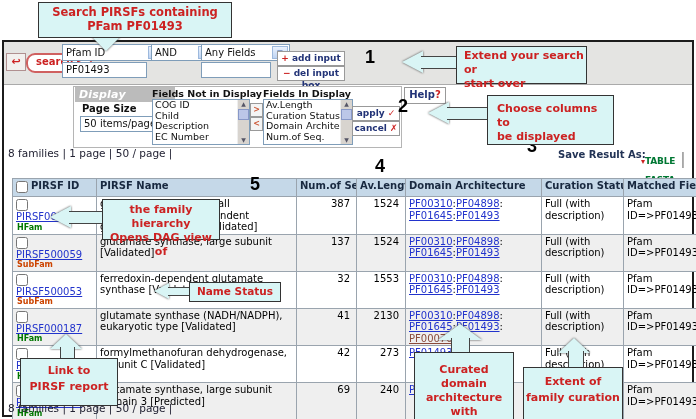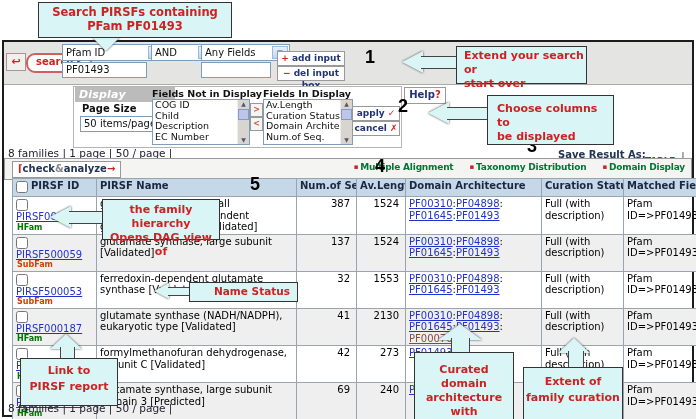--- a/index.html
+++ b/index.html
@@ -157,30 +157,20 @@
   <div id="help-btn" class="btn"><span>Help</span><span class="red">?</span></div>
 
   <div class="abs summary" style="left:8px;top:147px;">8 families  |  1 page  |  50 / page  |</div>
   <div class="abs" style="left:558px;top:149px;font-size:10px;font-weight:bold;color:#223355;">Save Result As:</div>
   <div class="abs" style="left:641px;top:149px;">
     <span class="red" style="font-size:8px;">▾</span><span class="green-link">TABLE</span>
     <span class="grey">|</span>
     <span class="red" style="font-size:8px;">▾</span><span class="green-link">FASTA</span>
   </div>
 
-  <div id="analysis-bar">
-    <div id="chk-btn">
-      <span class="red">⌈</span><span class="navy">check</span><span class="grey">&amp;</span><span class="navy">analyze</span><span class="red">→</span>
-    </div>
-    <div id="an-links">
-        <span class="an-link green-link"><span class="bullet">▪</span>Multiple Alignment</span>
-        <span class="an-link green-link"><span class="bullet">▪</span>Taxonomy Distribution</span>
-        <span class="an-link green-link"><span class="bullet">▪</span>Domain Display</span>
-      </div>
-  </div>
 
   <table id="results-table">
     <colgroup>
       <col style="width:84px">
         <col style="width:200px">
         <col style="width:60px">
         <col style="width:49px">
         <col style="width:136px">
         <col style="width:82px">
         <col style="width:77px">
@@ -282,21 +272,21 @@
   <div class="tri tri-left" style="left:428px;top:102px;"></div>
   <div class="shaft" style="left:447px;top:107px;width:40px;height:11px;"></div>
 
   <div class="co" style="left:102px;top:199px;width:116px;height:36px;padding-top:3px;">
     <div class="ln">the family hierarchy</div>
     <div class="ln">Opens DAG view of</div>
   </div>
   <div class="tri tri-left" style="left:50px;top:206px;"></div>
   <div class="shaft" style="left:69px;top:211px;width:34px;height:11px;"></div>
 
-  <div class="co" style="left:189px;top:282px;width:90px;height:17px;font-size:10.5px;padding-top:1px;padding-left:17px;">
+  <div class="co" style="left:189px;top:282px;width:90px;height:17px;font-size:10.5px;padding-top:1px;">
     <div class="ln" style="line-height:15px;">Name Status</div>
   </div>
   <div class="tri tri-left sm" style="left:154px;top:283px;"></div>
   <div class="shaft" style="left:168px;top:287px;width:22px;height:7px;"></div>
 
   <div class="co" style="left:20px;top:358px;width:96px;height:42px;padding-top:4px;">
     <div class="ln" style="line-height:16px;">Link to</div>
     <div class="ln" style="line-height:16px;">PIRSF report</div>
   </div>
   <div class="tri tri-up" style="left:50px;top:334px;"></div>

